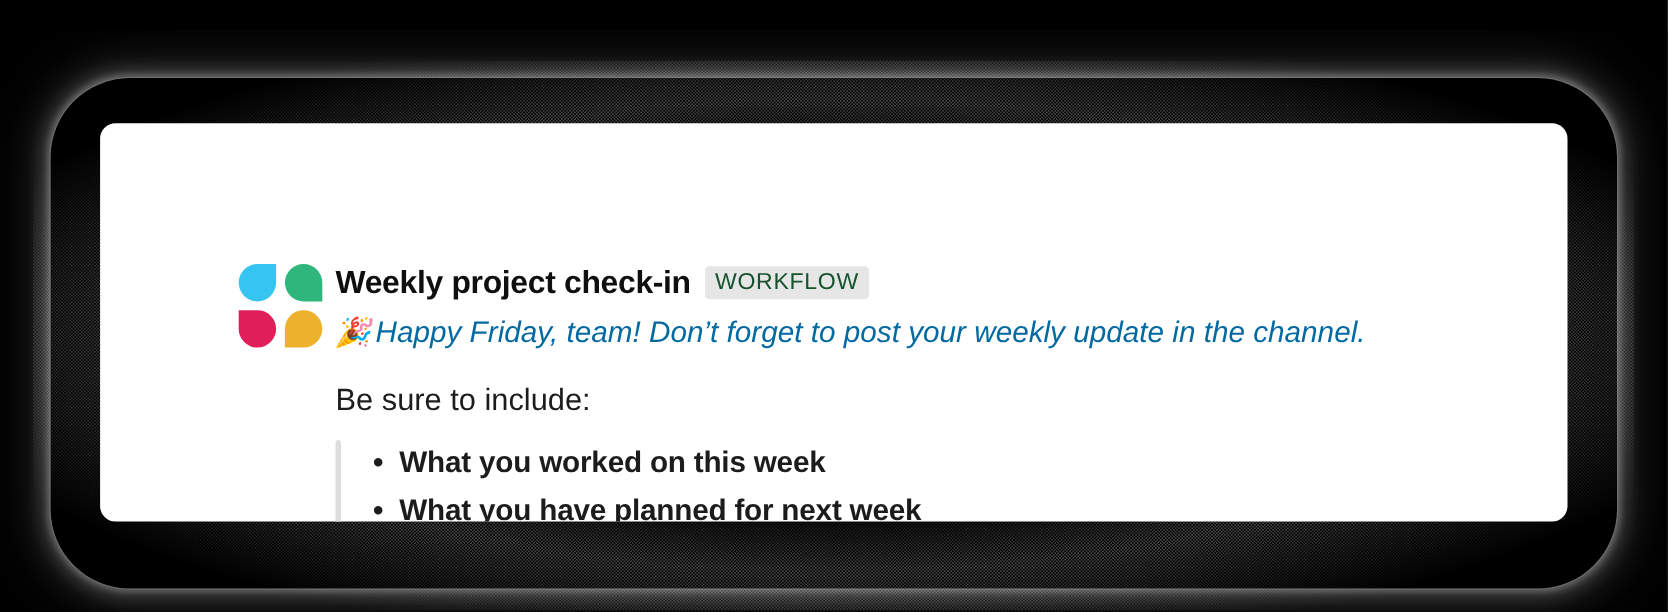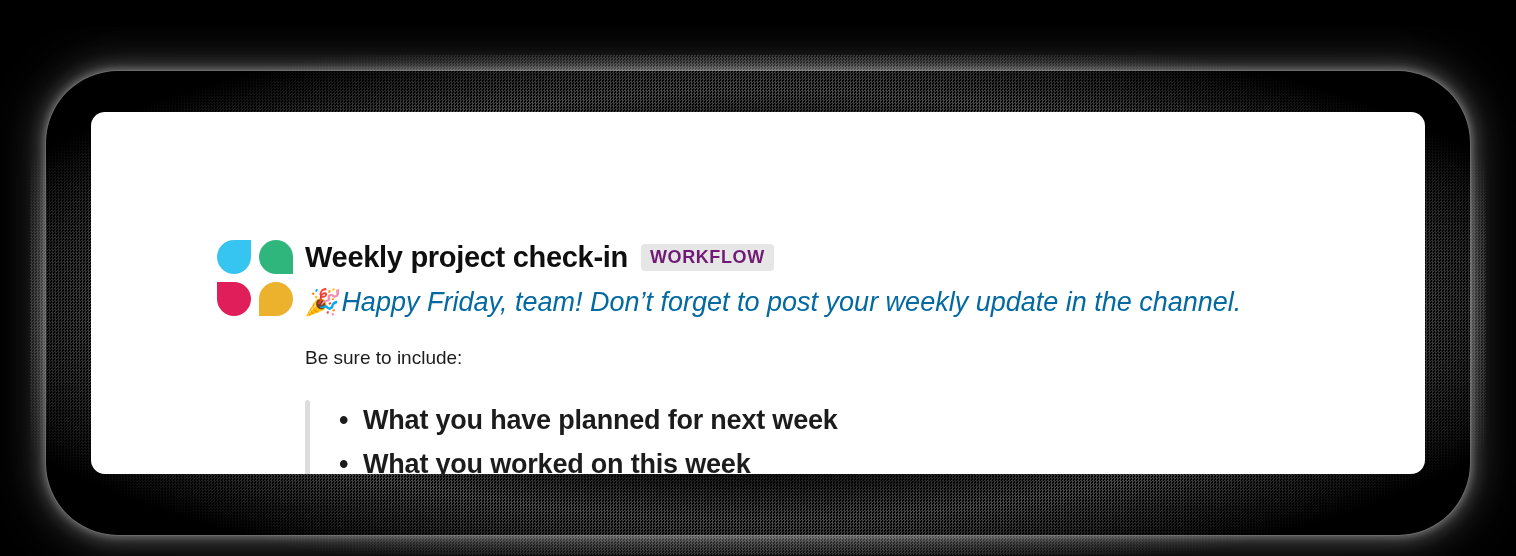--- a/index.html
+++ b/index.html
@@ -100,23 +100,23 @@
   }
   .app-title {
     font-size: 29px;
     font-weight: bold;
     color: #0f0f0f;
     letter-spacing: -0.3px;
     white-space: nowrap;
   }
   .workflow-badge {
     background: #e6e6e6;
-    color: #701a75;
-    font-size: 18px;
-    font-weight: bold;
+    color: #14532d;
+    font-size: 21px;
+    font-weight: normal;
     letter-spacing: 0.6px;
     padding: 4px 9px 5px 9px;
     border-radius: 4px;
     line-height: 1;
     white-space: nowrap;
   }
 
   
   .msg-line {
     position: absolute;
@@ -130,21 +130,21 @@
   }
   .emoji {
     font-size: 26px;
     margin-right: 4px;
   }
 
   .sub-line {
     position: absolute;
     left: 214px;
     top: 234px;
-    font-size: 19px;
+    font-size: 28px;
     color: #1d1c1d;
     white-space: nowrap;
     line-height: 1.25;
   }
 
   
   .quote {
     position: absolute;
     left: 214px;
     top: 286px;
@@ -209,20 +209,20 @@
 
     <div class="msg-line">
       <span class="emoji">🎉</span><span>Happy Friday, team! Don’t forget to post your weekly update in the channel.</span>
     </div>
 
     <div class="sub-line">Be sure to include:</div>
 
     <div class="quote">
       <div class="quote-bar"></div>
       <ul class="bullet-list">
+        <li class="bullet-item">What you worked on this week</li>
         <li class="bullet-item">What you have planned for next week</li>
-        <li class="bullet-item">What you worked on this week</li>
 
       </ul>
     </div>
 
   </div>
 </div>
 
 </body></html>

